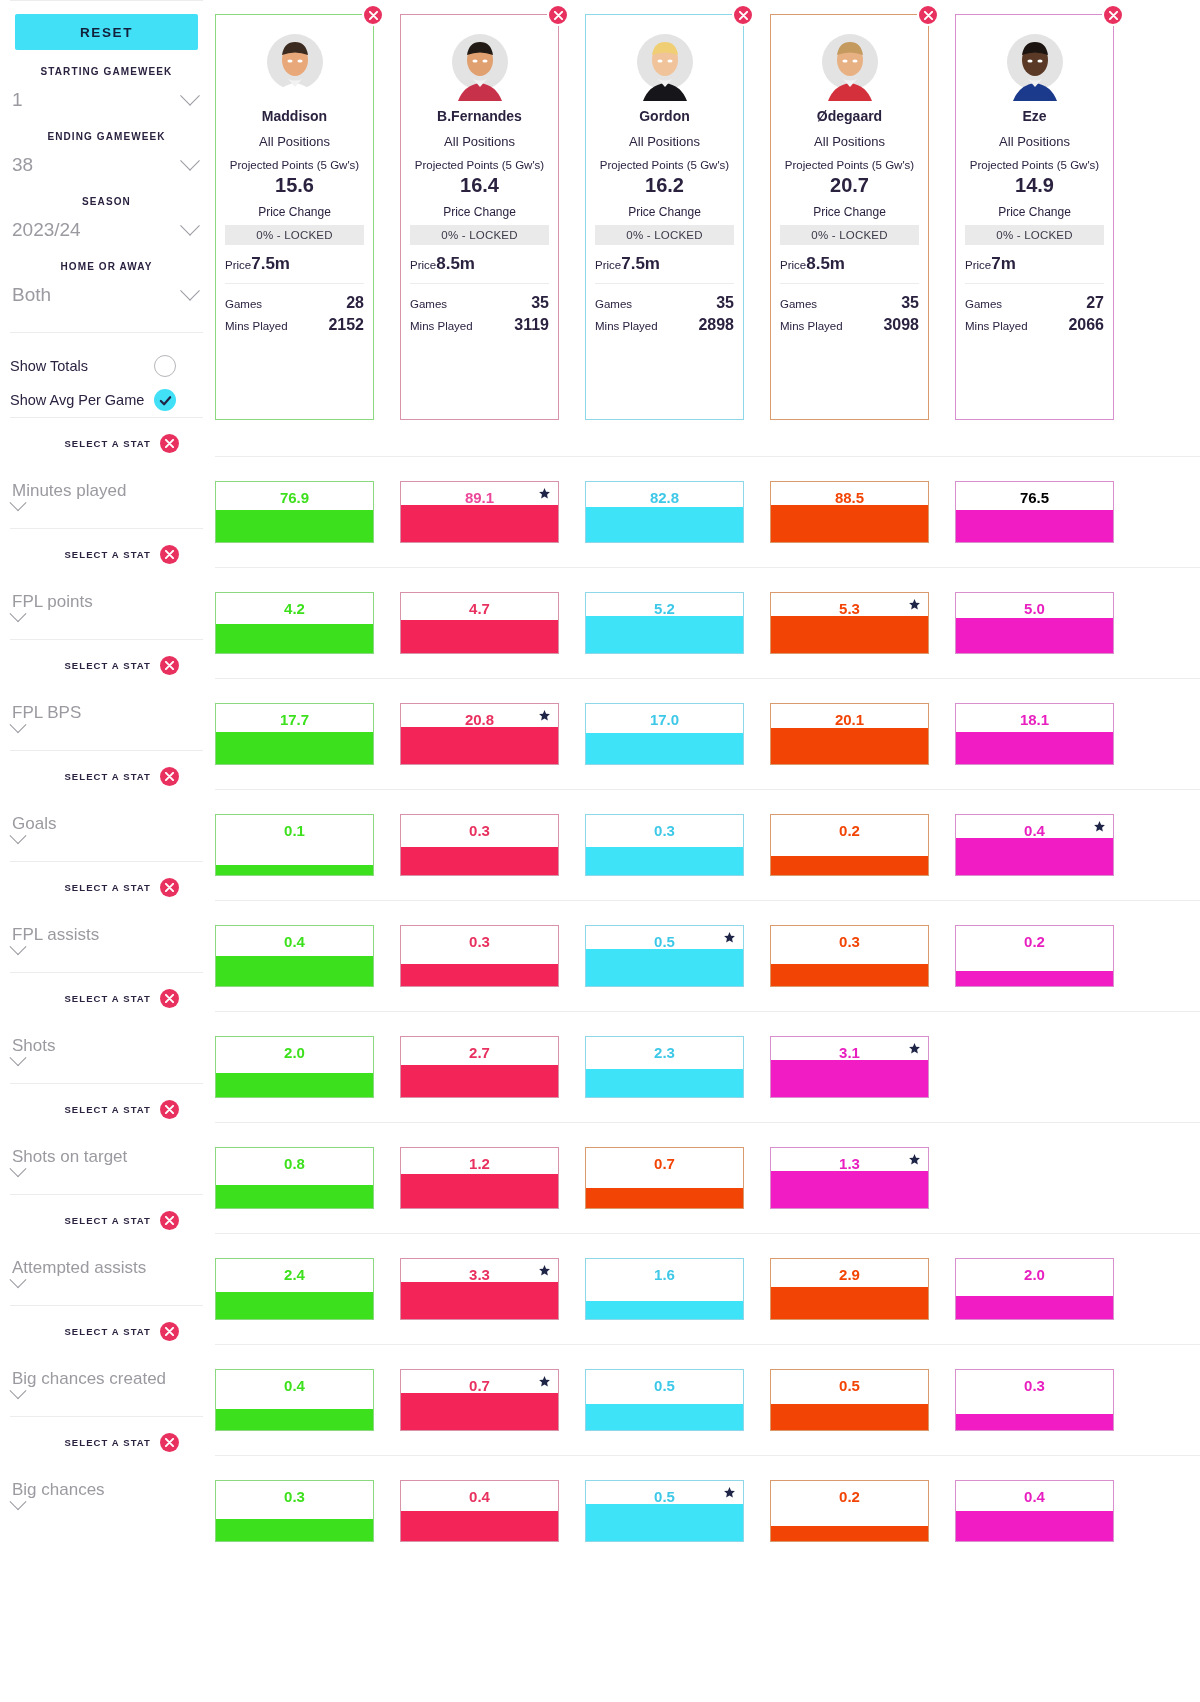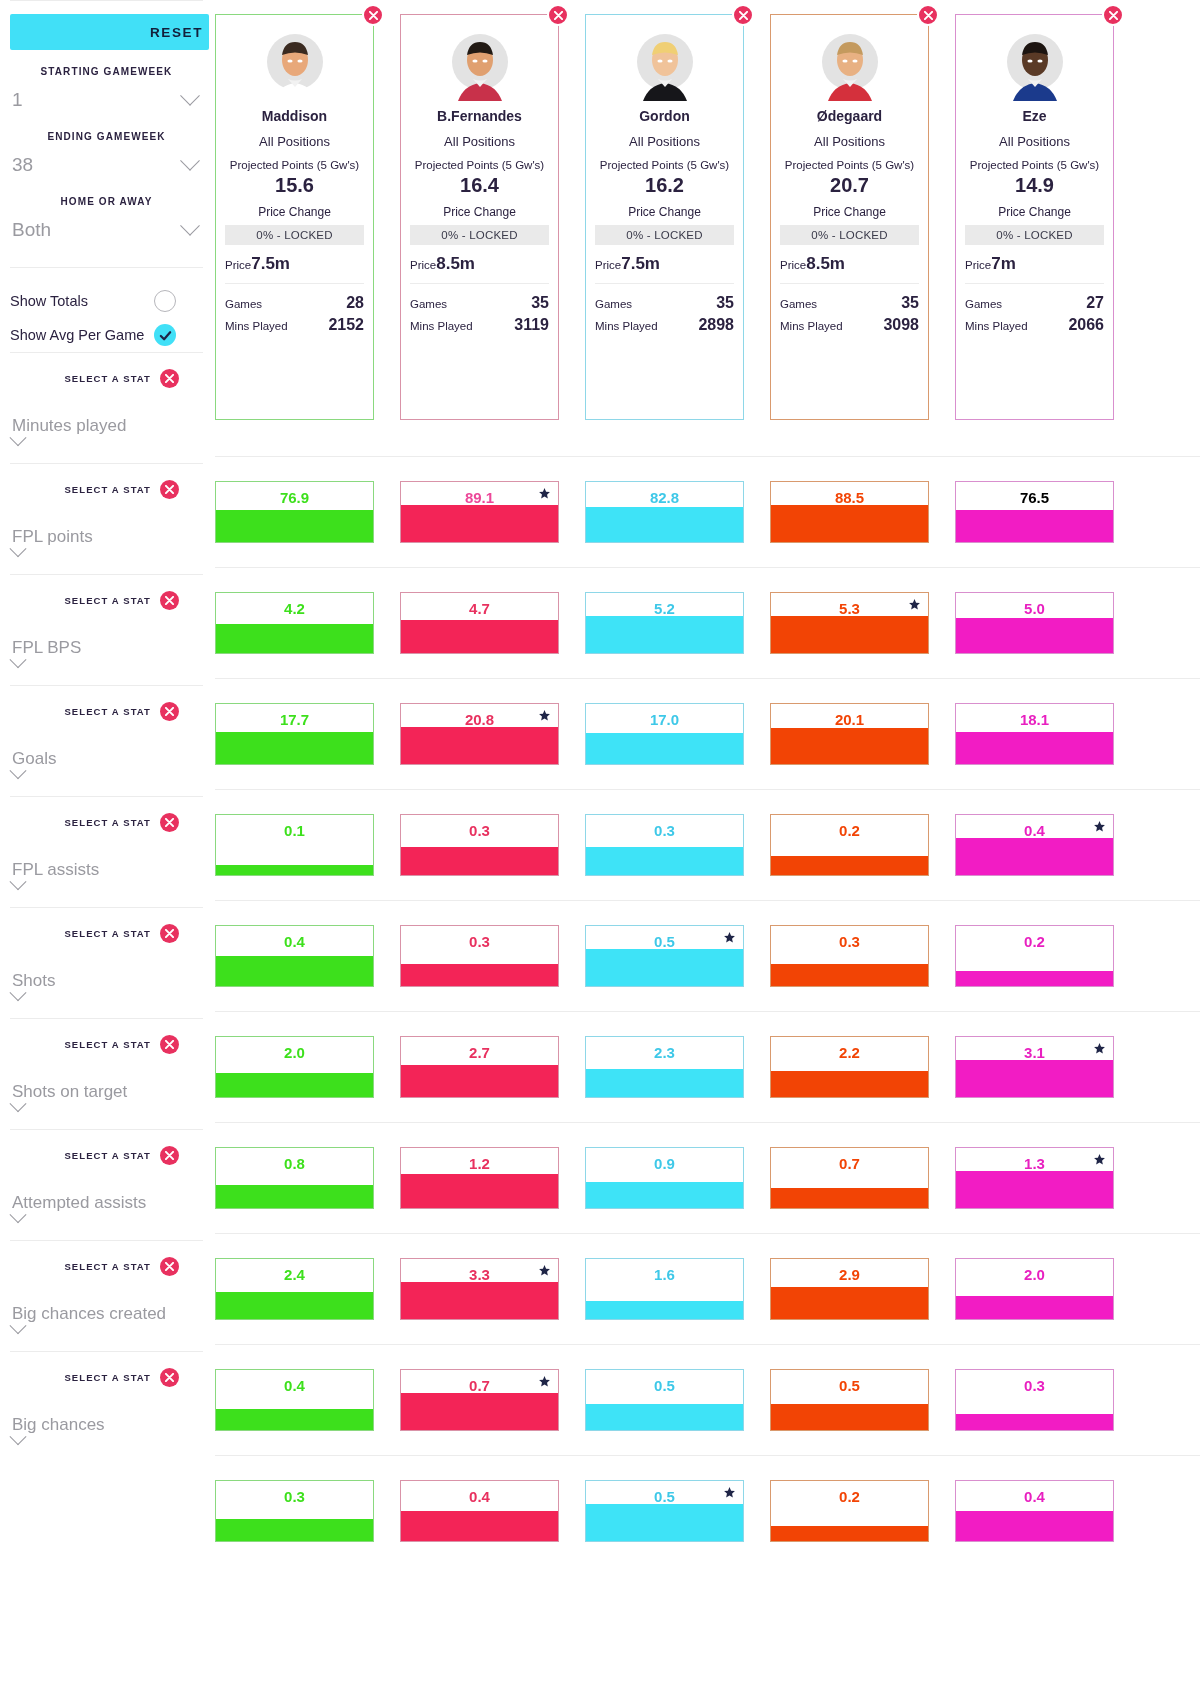--- a/index.html
+++ b/index.html
@@ -14,24 +14,24 @@
 
   
   .sidebar{
     width:215px;flex:0 0 215px;
     padding:0 12px 0 10px;
     box-sizing:border-box;
     position:relative;
   }
   .sidebar-top{border-top:1px solid #ececec;padding-top:13px;}
   .reset-btn{
-    display:block;width:199px;height:36px;margin:0 auto;
+    display:block;width:183px;height:36px;margin:0 auto;
     background:#41E0F7;border:none;border-radius:2px;
     color:#13203b;font-size:13.5px;font-weight:bold;letter-spacing:1.6px;
-    cursor:pointer;line-height:36px;text-align:right;
+    cursor:pointer;line-height:36px;text-align:center;
   }
   .field{margin-top:16px;}
   .field-label{
     text-align:center;font-size:10px;font-weight:bold;letter-spacing:1.1px;
     color:#2b2240;text-transform:uppercase;margin-bottom:8px;
   }
   .select-row{
     display:flex;align-items:center;justify-content:space-between;
     padding:0 6px 0 2px;height:30px;cursor:pointer;
   }
@@ -146,20 +146,27 @@
           </div>
         </div>
         <div class="field">
           <div class="field-label">ENDING GAMEWEEK</div>
           <div class="select-row">
             <span class="select-value">38</span>
             <span class="chev"></span>
           </div>
         </div>
         <div class="field">
+          <div class="field-label">SEASON</div>
+          <div class="select-row">
+            <span class="select-value">2023/24</span>
+            <span class="chev"></span>
+          </div>
+        </div>
+        <div class="field">
           <div class="field-label">HOME OR AWAY</div>
           <div class="select-row">
             <span class="select-value">Both</span>
             <span class="chev"></span>
           </div>
         </div>
       </div>
 
     <div class="toggles" id="toggles">
         <div class="toggle-row">
@@ -650,47 +657,39 @@
             <span class="bar-fill" style="height:40%;background:#3DE01C"></span>
           </div>
           <div class="bar-cell" style="border-color:#d993a8">
             <span class="bar-val" style="color:#E8315F">2.7</span>
             <span class="bar-fill" style="height:54%;background:#F32457"></span>
           </div>
           <div class="bar-cell" style="border-color:#8ed7e8">
             <span class="bar-val" style="color:#3EC8E8">2.3</span>
             <span class="bar-fill" style="height:46%;background:#3EE3F7"></span>
           </div>
-          <div class="bar-cell" style="border-color:#d99a6e">
-            <span class="bar-val" style="color:#F24405">2.2</span>
-            <span class="bar-fill" style="height:44%;background:#F24405"></span>
-          </div>
           <div class="bar-cell" style="border-color:#d98fce">
             <span class="bar-val" style="color:#E820C0">3.1</span>
             <span class="star">
               <svg viewBox="0 0 24 24">
                 <path d="M12 2l2.9 6.6 7.1.7-5.3 4.8 1.5 7-6.2-3.6L5.8 21l1.5-7L2 9.3l7.1-.7z" fill="#1f2547"></path>
               </svg>
             </span>
             <span class="bar-fill" style="height:62%;background:#F21CC4"></span>
           </div>
         </div>
         <div class="stat-row">
           <div class="bar-cell" style="border-color:#8ad97f">
             <span class="bar-val" style="color:#3DE01C">0.8</span>
             <span class="bar-fill" style="height:38%;background:#3DE01C"></span>
           </div>
           <div class="bar-cell" style="border-color:#d993a8">
             <span class="bar-val" style="color:#E8315F">1.2</span>
             <span class="bar-fill" style="height:57%;background:#F32457"></span>
           </div>
-          <div class="bar-cell" style="border-color:#8ed7e8">
-            <span class="bar-val" style="color:#3EC8E8">0.9</span>
-            <span class="bar-fill" style="height:43%;background:#3EE3F7"></span>
-          </div>
           <div class="bar-cell" style="border-color:#d99a6e">
             <span class="bar-val" style="color:#F24405">0.7</span>
             <span class="bar-fill" style="height:33%;background:#F24405"></span>
           </div>
           <div class="bar-cell" style="border-color:#d98fce">
             <span class="bar-val" style="color:#E820C0">1.3</span>
             <span class="star">
               <svg viewBox="0 0 24 24">
                 <path d="M12 2l2.9 6.6 7.1.7-5.3 4.8 1.5 7-6.2-3.6L5.8 21l1.5-7L2 9.3l7.1-.7z" fill="#1f2547"></path>
               </svg>

